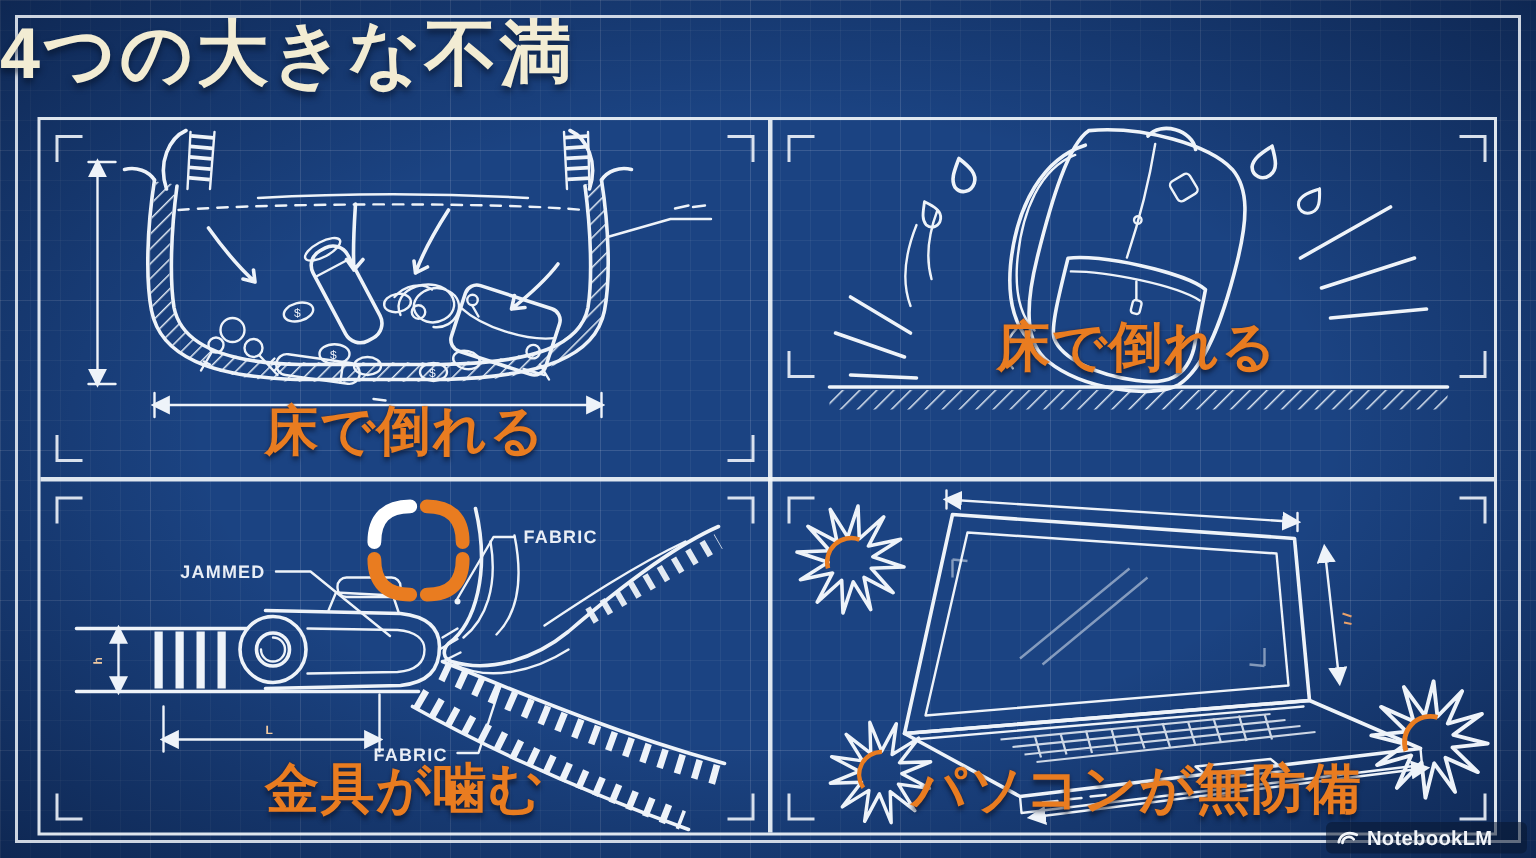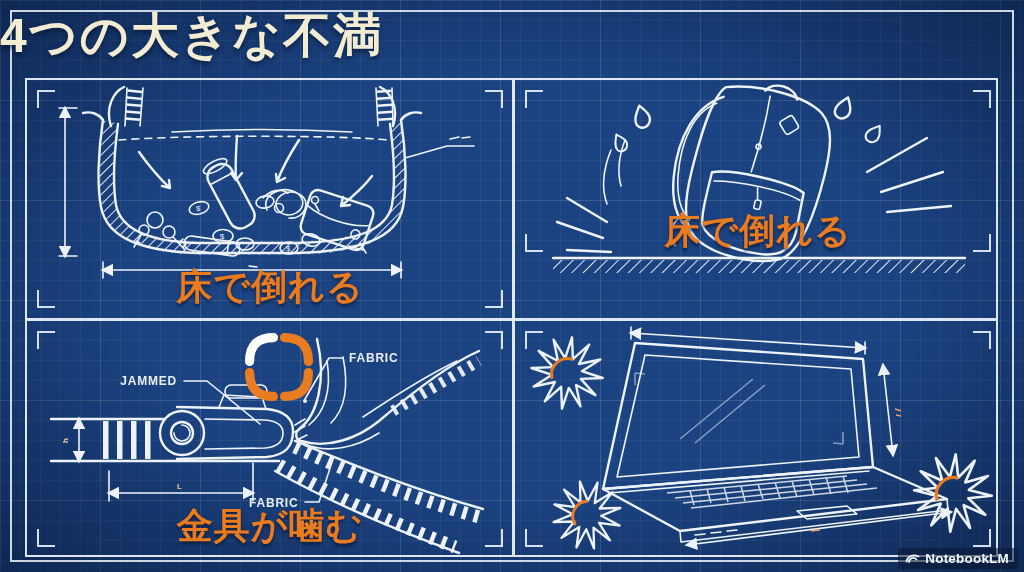--- a/index.html
+++ b/index.html
@@ -37,21 +37,21 @@
     font-size:36px;font-weight:800;color:#e97c20;letter-spacing:1px;
     text-shadow:0 3px 3px rgba(8,18,40,.55), 0 0 2px rgba(60,20,0,.4);
   }
   .bk{position:absolute;width:16px;height:16px;border:0 solid rgba(238,243,249,.9);}
   .bk.tl{left:10px;top:10px;border-left-width:2px;border-top-width:2px;}
   .bk.tr{right:10px;top:10px;border-right-width:2px;border-top-width:2px;}
   .bk.bl{left:10px;bottom:10px;border-left-width:2px;border-bottom-width:2px;}
   .bk.br{right:10px;bottom:10px;border-right-width:2px;border-bottom-width:2px;}
   .watermark{
     position:absolute;right:6px;bottom:3px;display:flex;align-items:center;gap:5px;
-    background:rgba(8,22,48,.55);border-radius:4px;padding:3px 9px 3px 7px;
+    background:rgba(8,22,48,.55);border-radius:4px;padding:3px 23px 3px 7px;
     color:#f2f5f9;font-size:13.5px;font-weight:700;letter-spacing:.2px;
   }
   svg .ln{stroke:#eef3f9;stroke-width:2.4;fill:none;stroke-linecap:round;stroke-linejoin:round;}
   svg .thin{stroke-width:1.6;}
   svg .lbl{fill:#e9eef6;font-size:12px;font-weight:700;letter-spacing:.8px;
     font-family:"Liberation Sans","DejaVu Sans",sans-serif;}
   svg .tiny{fill:#f0c9a0;font-size:8px;font-weight:700;}
 </style>
 </head>
 <body>
@@ -319,20 +319,21 @@
         </g>
         <g>
           <line class="ln thin" x1="116" y1="12" x2="350" y2="27" marker-start="url(#q4a)" marker-end="url(#q4a)"></line>
           <path class="ln thin" d="M116,6 L116,18 M350,21 L350,33"></path>
           <line class="ln thin" x1="368" y1="44" x2="378" y2="134" marker-start="url(#q4a)" marker-end="url(#q4a)"></line>
           <path d="M380,88 l6,2 m-5,4 l5,1" stroke="#e8a06a" stroke-width="1.4" fill="none"></path>
           <line class="ln thin" x1="172" y1="224" x2="436" y2="191" marker-start="url(#q4a)" marker-end="url(#q4a)"></line>
           <path d="M296,210 l9,-1" stroke="#e8a06a" stroke-width="1.4" fill="none"></path>
         </g>
       </svg>
+      <div class="caption">パソコンが無防備</div>
     </div>
   </div>
 
   <div class="watermark">
     <svg width="15" height="15" viewBox="0 0 15 15">
       <path d="M1.5,10.5 C2.5,5 8,3 13.5,5.5" stroke="#f2f5f9" stroke-width="1.8" fill="none" stroke-linecap="round"></path>
       <path d="M4,11 a4.2,4.2 0 0 1 7.5,-2.5" stroke="#f2f5f9" stroke-width="1.8" fill="none" stroke-linecap="round"></path>
     </svg>
     <span>NotebookLM</span>
   </div>

